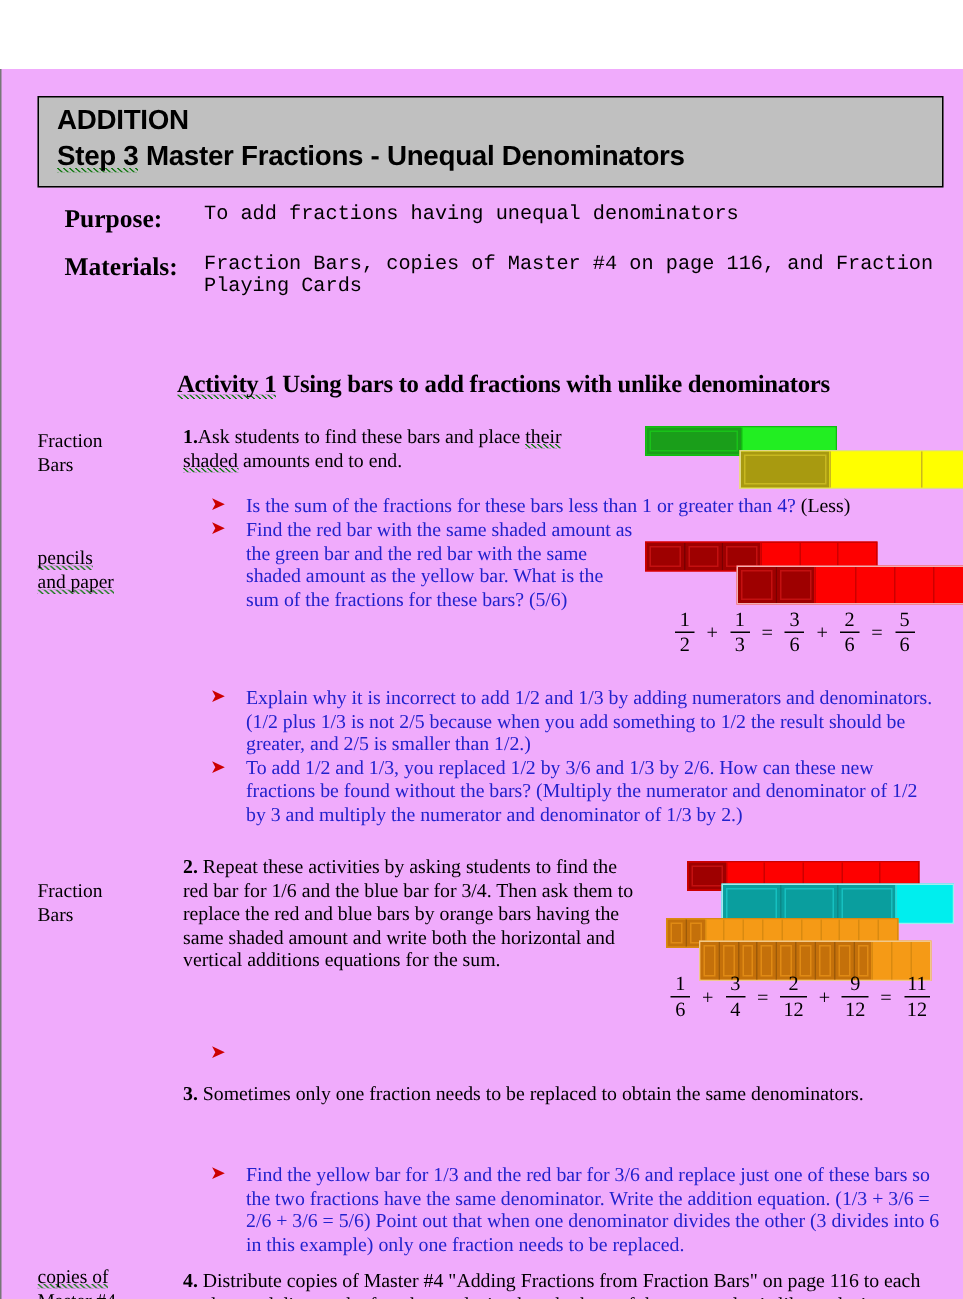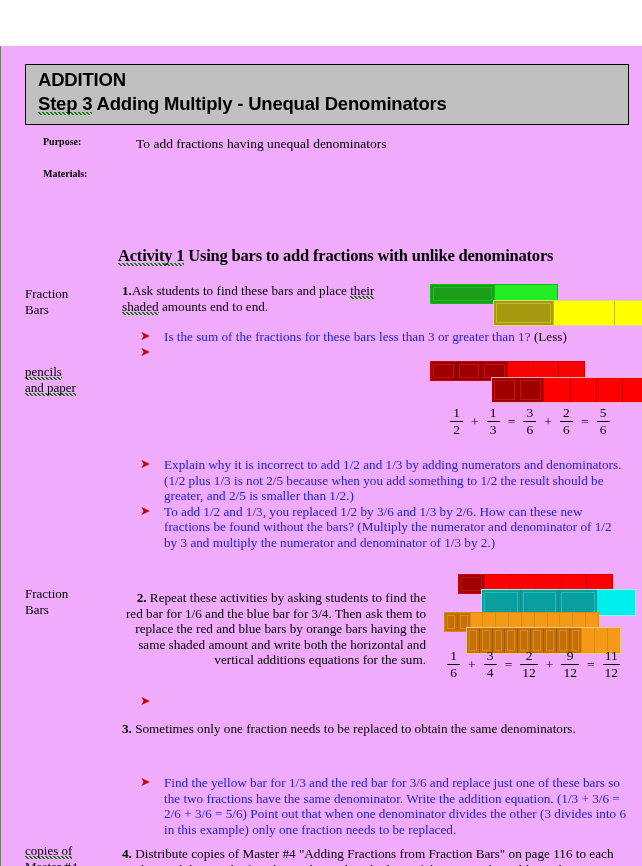--- a/index.html
+++ b/index.html
@@ -65,25 +65,26 @@
     width: 618px;
     height: 33px;
     padding: 4px 0 0 10px;
     font-size: 17.5px;
     line-height: 27px;
     letter-spacing: -0.3px;
   }
   .meta-label {
     position: absolute;
     font-weight: bold;
-    font-size: 10px;
+    font-size: 17px;
   }
   .meta-value {
     position: absolute;
     font-size: 13.5px;
+    font-family: Liberation Mono, monospace;
   }
 
   
   #activity-heading {
     position: absolute;
     left: 117px;
     top: 200px;
     width: 510px;
     font-weight: bold;
     font-size: 16.5px;
@@ -209,27 +210,28 @@
     box-sizing: border-box;
   }
 </style>
 </head>
 <body>
 
 <div id="page">
 
   <div class="banner" id="title-banner">
     <div class="line1">ADDITION</div>
-    <div class="line2"><span class="squig">Step 3</span> <span>Adding Multiply - Unequal Denominators</span></div>
+    <div class="line2"><span class="squig">Step 3</span> <span>Master Fractions - Unequal Denominators</span></div>
   </div>
 
   <div class="meta-label" style="left:42px; top:90px;">Purpose:</div>
   <div class="meta-value" style="left:135px; top:90px; width:490px;">To add fractions having unequal denominators</div>
 
   <div class="meta-label" style="left:42px; top:122px;">Materials:</div>
+  <div class="meta-value" style="left:135px; top:123px; width:495px;">Fraction Bars, copies of Master #4 on page 116, and Fraction Playing Cards</div>
 
 
   <div id="activity-heading"><span class="squig">Activity 1</span> <span>Using bars to add fractions with unlike denominators</span></div>
 
   <div class="margin-note" style="top:240px;">
     <div>Fraction</div>
     <div>Bars</div>
   </div>
 
   <div class="margin-note" style="top:318px;">
@@ -264,27 +266,27 @@
       <div class="cell" style="background:#a89a10; border-color:#b4a820;">
           <div class="inner" style="border:1px solid #c8b820;"></div>
         </div>
       <div class="cell" style="background:#ffff00; border-color:#c9b81e;"></div>
       <div class="cell" style="background:#ffff00; border-color:#c9b81e;"></div>
     </div>
   </div>
 
   <div class="bullet-block" style="left:137px; top:283px; width:485px;">
     <div class="bullet-item">
-      <span class="arrow">➤</span><span>Is the sum of the fractions for these bars less than 3 or greater than 1? </span><span class="ans">(Less)</span>
+      <span class="arrow">➤</span><span>Is the sum of the fractions for these bars less than 1 or greater than 4? </span><span class="ans">(Less)</span>
     </div>
   </div>
 
   <div class="bullet-block" style="left:137px; top:299px; width:288px;">
     <div class="bullet-item">
-      <span class="arrow">➤</span>
+      <span class="arrow">➤</span><span>Find the red bar with the same shaded amount as the green bar and the red bar with the same shaded amount as the yellow bar. What is the sum of the fractions for these bars? (5/6)</span>
     </div>
   </div>
 
   <div class="bars-group" style="left:427px; top:315px; width:205px; height:44px;">
 
     <div class="fbar" style="left:2px; top:0px; width:155px; height:20px; border-color:#cc0000; background:#fe0000;">
       <div class="cell" style="background:#9e0000; border-color:#7a0000;">
           <div class="inner" style="border:1px solid #c41010;"></div>
         </div>
       <div class="cell" style="background:#9e0000; border-color:#7a0000;">
@@ -346,21 +348,21 @@
 
   <div class="bullet-block" style="left:137px; top:411px; width:487px;">
     <div class="bullet-item">
       <span class="arrow">➤</span><span>Explain why it is incorrect to add 1/2 and 1/3 by adding numerators and denominators. (1/2 plus 1/3 is not 2/5 because when you add something to 1/2 the result should be greater, and 2/5 is smaller than 1/2.)</span>
     </div>
     <div class="bullet-item" style="margin-top:0px;">
       <span class="arrow">➤</span><span>To add 1/2 and 1/3, you replaced 1/2 by 3/6 and 1/3 by 2/6. How can these new fractions be found without the bars? (Multiply the numerator and denominator of 1/2 by 3 and multiply the numerator and denominator of 1/3 by 2.)</span>
     </div>
   </div>
 
-  <div class="body-par" style="left:121px; top:544px; width:304px;text-align:right;">
+  <div class="body-par" style="left:121px; top:524px; width:304px;">
     <b>2.</b> <span>Repeat these activities by asking students to find the red bar for 1/6 and the blue bar for 3/4. Then ask them to replace the red and blue bars by orange bars having the same shaded amount and write both the horizontal and vertical additions equations for the sum.</span>
   </div>
 
   <div class="bars-group" style="left:427px; top:528px; width:205px; height:44px;">
 
     <div class="fbar" style="left:30px; top:0px; width:155px; height:20px; border-color:#cc0000; background:#fe0000;">
       <div class="cell" style="background:#9e0000; border-color:#7a0000;">
           <div class="inner" style="border:1px solid #c41010;"></div>
         </div>
       <div class="cell" style="background:#fe0000; border-color:#cc0000;"></div>

